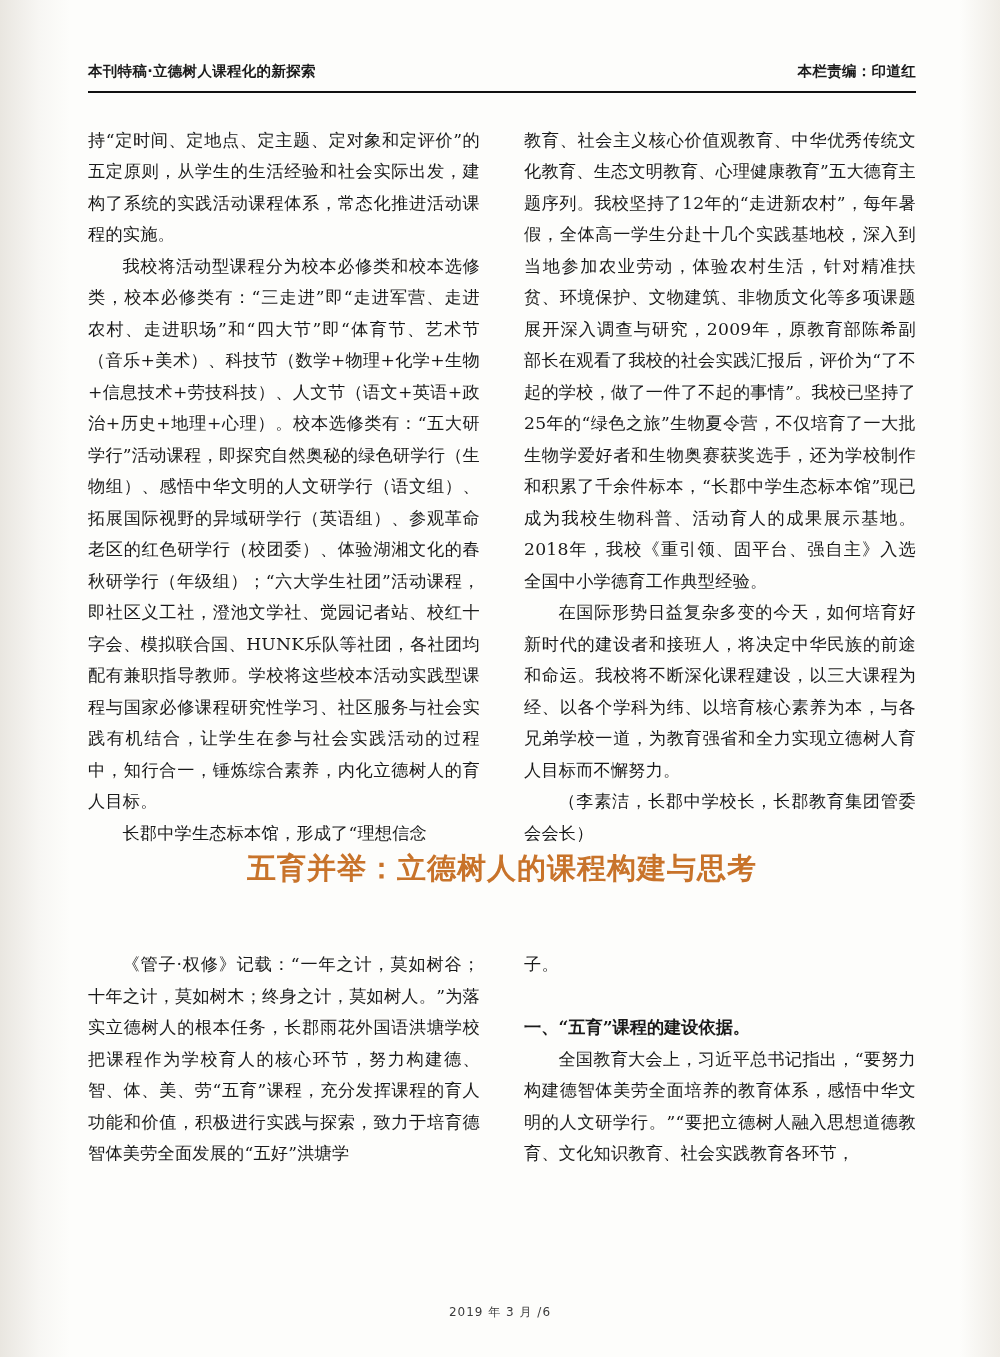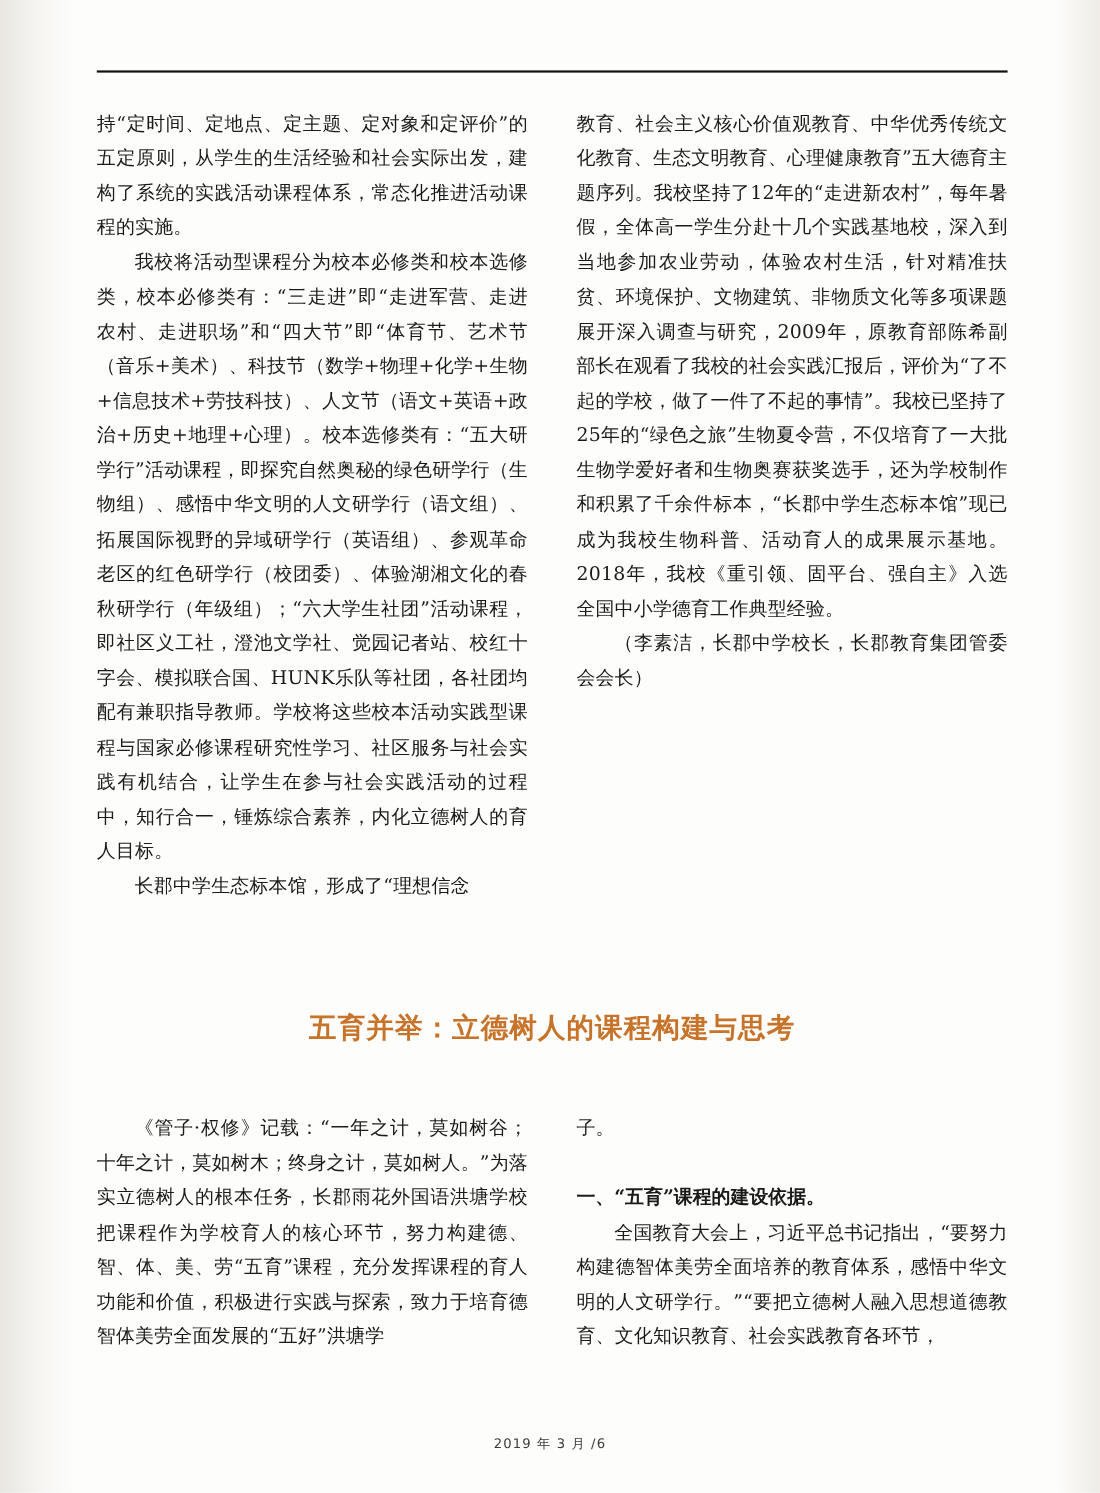--- a/index.html
+++ b/index.html
@@ -93,24 +93,23 @@
   }
   p.indent {
     text-indent: 2em;
   }
   p.para + p.para {
     margin-top: 0;
   }
 
   
   .article-title {
-    margin-top: 96px;
     text-align: center;
     font-family: "DejaVu Sans", "Liberation Sans", sans-serif;
-    font-size: 25px;
+    font-size: 29px;
     font-weight: bold;
     color: #c8732a;
     letter-spacing: 1px;
   }
   .byline {
     margin-top: 36px;
     text-align: center;
     font-size: 21px;
     font-family: "DejaVu Serif", "Liberation Serif", serif;
     color: #1a1a1a;
@@ -154,30 +153,37 @@
     color: #3a3a3a;
     letter-spacing: 1px;
   }
 </style>
 </head>
 <body>
 
 <div class="page">
   <div class="content">
 
+    <div class="runhead">
+      <div class="left">本刊特稿·立德树人课程化的新探索</div>
+      <div class="right">
+        <span>本栏责编：</span><span class="editor-name">印道红</span>
+      </div>
+    </div>
     <div class="rule"></div>
 
     <div class="cols">
       <div class="col">
         <p class="para">持“定时间、定地点、定主题、定对象和定评价”的五定原则，从学生的生活经验和社会实际出发，建构了系统的实践活动课程体系，常态化推进活动课程的实施。</p>
         <p class="para indent">我校将活动型课程分为校本必修类和校本选修类，校本必修类有：“三走进”即“走进军营、走进农村、走进职场”和“四大节”即“体育节、艺术节（音乐+美术）、科技节（数学+物理+化学+生物+信息技术+劳技科技）、人文节（语文+英语+政治+历史+地理+心理）。校本选修类有：“五大研学行”活动课程，即探究自然奥秘的绿色研学行（生物组）、感悟中华文明的人文研学行（语文组）、拓展国际视野的异域研学行（英语组）、参观革命老区的红色研学行（校团委）、体验湖湘文化的春秋研学行（年级组）；“六大学生社团”活动课程，即社区义工社，澄池文学社、觉园记者站、校红十字会、模拟联合国、HUNK乐队等社团，各社团均配有兼职指导教师。学校将这些校本活动实践型课程与国家必修课程研究性学习、社区服务与社会实践有机结合，让学生在参与社会实践活动的过程中，知行合一，锤炼综合素养，内化立德树人的育人目标。</p>
         <p class="para indent">长郡中学生态标本馆，形成了“理想信念</p>
       </div>
       <div class="col">
         <p class="para">教育、社会主义核心价值观教育、中华优秀传统文化教育、生态文明教育、心理健康教育”五大德育主题序列。我校坚持了12年的“走进新农村”，每年暑假，全体高一学生分赴十几个实践基地校，深入到当地参加农业劳动，体验农村生活，针对精准扶贫、环境保护、文物建筑、非物质文化等多项课题展开深入调查与研究，2009年，原教育部陈希副部长在观看了我校的社会实践汇报后，评价为“了不起的学校，做了一件了不起的事情”。我校已坚持了25年的“绿色之旅”生物夏令营，不仅培育了一大批生物学爱好者和生物奥赛获奖选手，还为学校制作和积累了千余件标本，“长郡中学生态标本馆”现已成为我校生物科普、活动育人的成果展示基地。2018年，我校《重引领、固平台、强自主》入选全国中小学德育工作典型经验。</p>
+        <p class="para indent">在国际形势日益复杂多变的今天，如何培育好新时代的建设者和接班人，将决定中华民族的前途和命运。我校将不断深化课程建设，以三大课程为经、以各个学科为纬、以培育核心素养为本，与各兄弟学校一道，为教育强省和全力实现立德树人育人目标而不懈努力。</p>
         <p class="para indent">（李素洁，长郡中学校长，长郡教育集团管委会会长）</p>
       </div>
     </div>
 
     <div class="article-title">五育并举：立德树人的课程构建与思考</div>
 
 
     <div class="cols2">
       <div class="col2">
         <p class="para indent">《管子·权修》记载：“一年之计，莫如树谷；十年之计，莫如树木；终身之计，莫如树人。”为落实立德树人的根本任务，长郡雨花外国语洪塘学校把课程作为学校育人的核心环节，努力构建德、智、体、美、劳“五育”课程，充分发挥课程的育人功能和价值，积极进行实践与探索，致力于培育德智体美劳全面发展的“五好”洪塘学</p>

